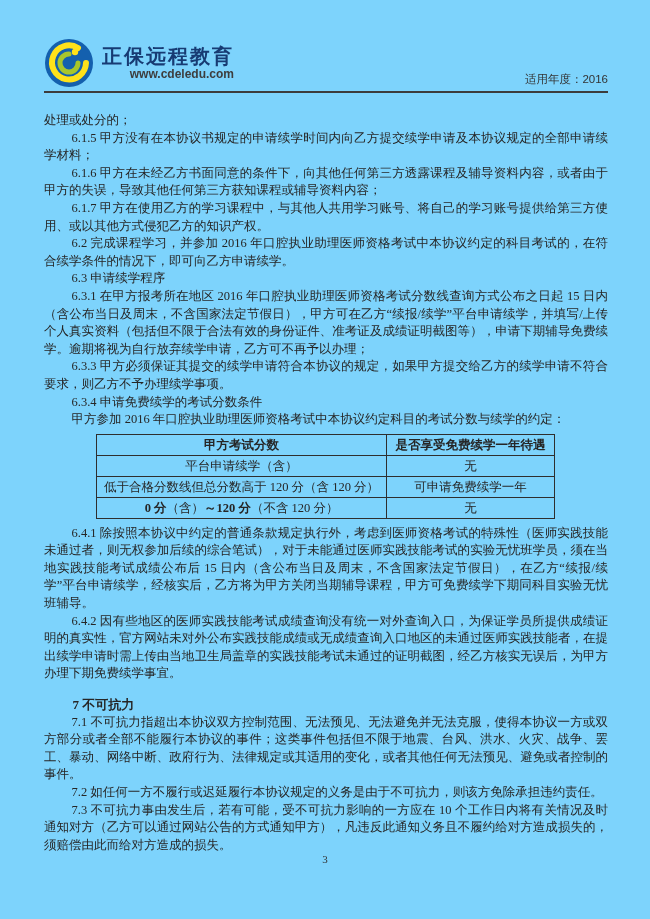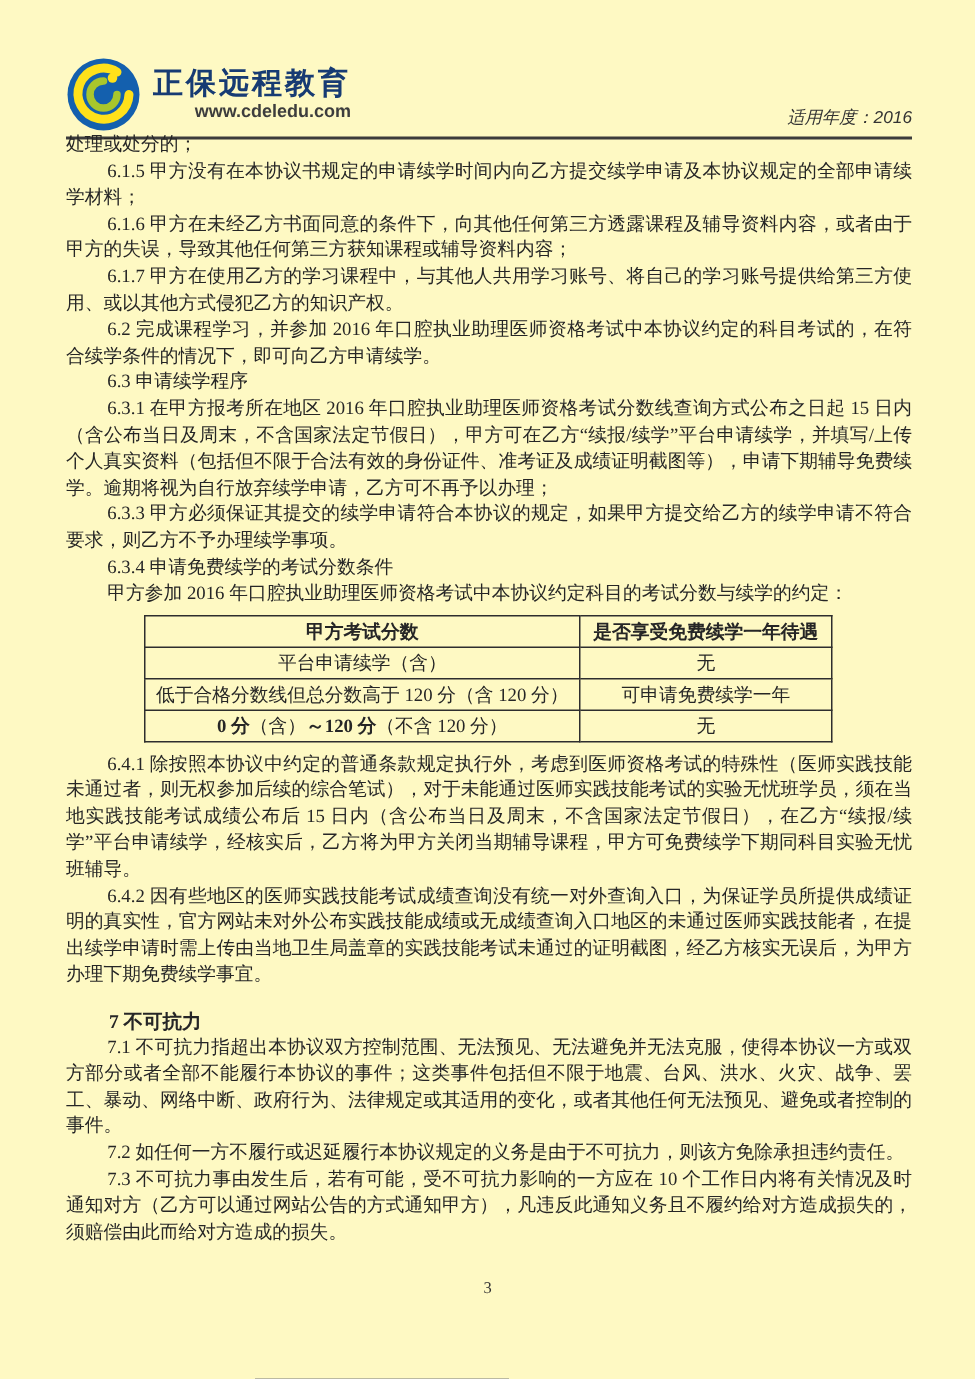--- a/index.html
+++ b/index.html
@@ -1,20 +1,20 @@
 <!DOCTYPE html>
 <html><head>
 <meta charset="utf-8">
 <style>
   html,body{margin:0;padding:0;background:#888;}
   .page{
     position:relative;
     width:650px;height:919px;
     margin:0 auto;
-    background:#fef9c3;
+    background:#7dd3fc;
     font-family:"Liberation Serif","DejaVu Serif",serif;
     color:#262626;
     overflow:hidden;
     box-sizing:border-box;
   }
   
   .doc-header{
     position:absolute;
     left:44px;right:42px;top:30px;
     display:flex;
@@ -32,26 +32,25 @@
     font-weight:bold;font-size:20px;line-height:22px;
     color:#173b73;letter-spacing:2px;
   }
   .brand-url{
     font-family:"Liberation Sans","DejaVu Sans",sans-serif;
     font-weight:bold;font-size:12px;line-height:14px;color:#3d3d3d;text-align:right;
   }
   .year{
     font-size:11.5px;color:#333;line-height:14px;padding-bottom:2px;
     font-family:"Liberation Sans","DejaVu Sans",sans-serif;
-    font-style:italic;
   }
   
   .doc-body{
     position:absolute;
-    left:44px;right:42px;top:88px;
+    left:44px;right:42px;top:112px;
     font-size:12.5px;
     line-height:17.6px;
     text-align:justify;
   }
   .doc-body p{margin:0;padding:0;}
   p.para{text-indent:2.2em;}
   p.plain{text-indent:0;}
   p.heading{text-indent:2.2em;font-weight:bold;margin-top:13px;font-size:13px;}
   
   .score-table{

